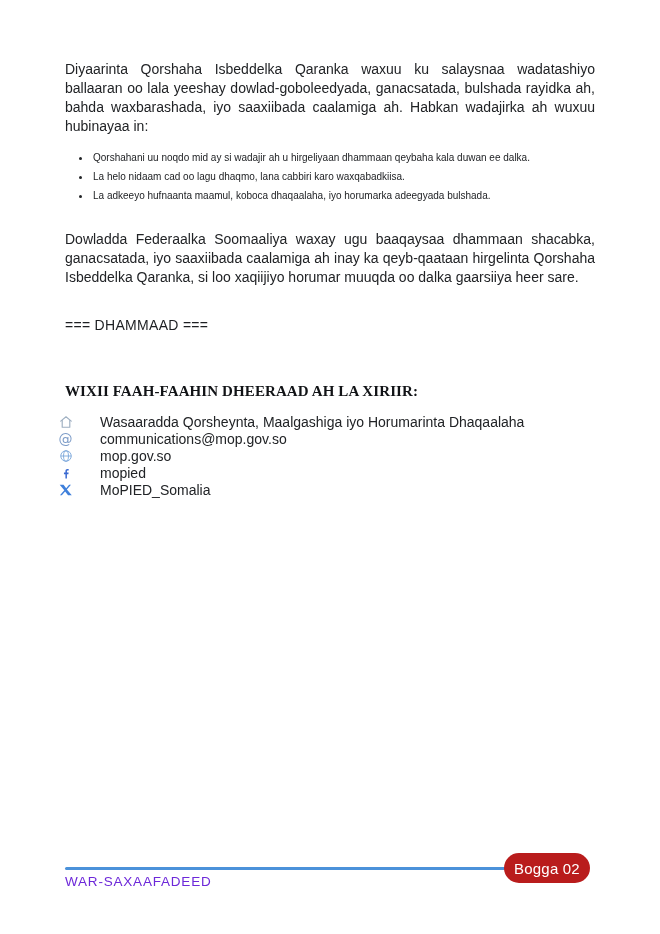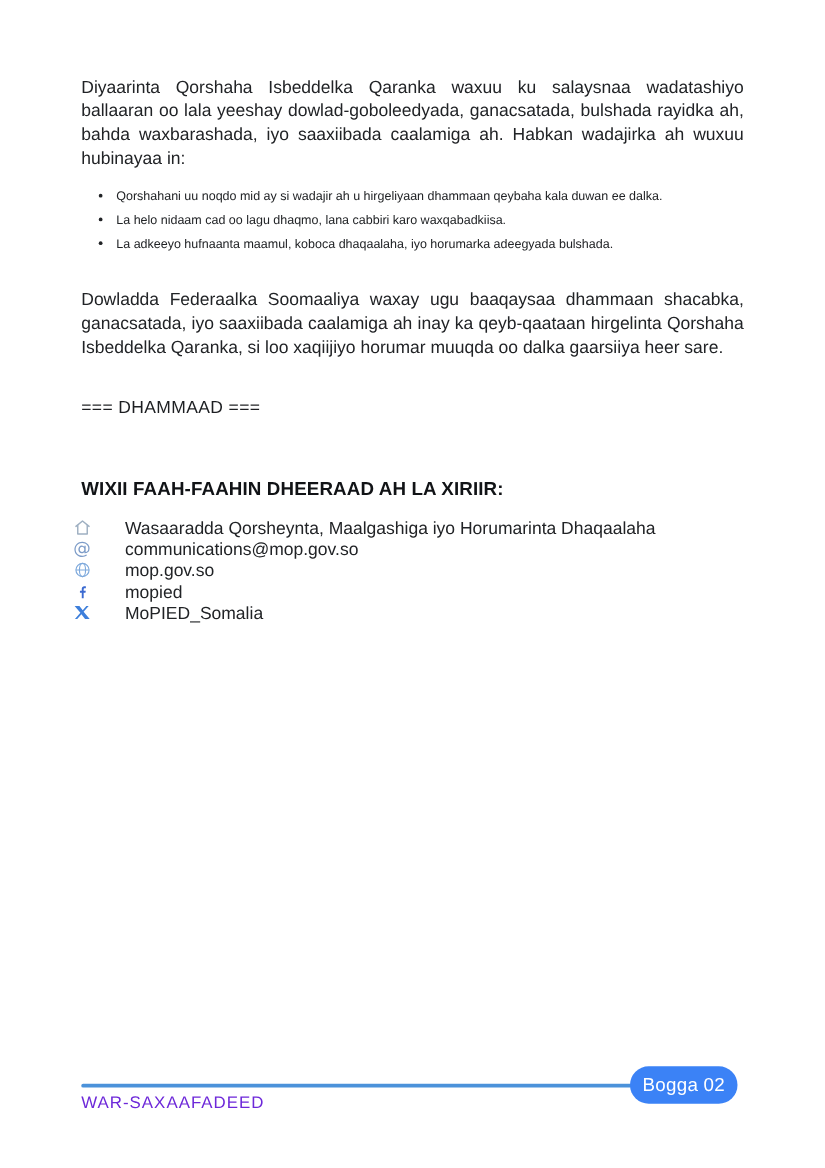--- a/index.html
+++ b/index.html
@@ -40,20 +40,21 @@
     font-size:14px;
     letter-spacing:0.3px;
     color:#1d1f22;
   }
   .contact-heading{
     margin-top:50px;
     font-size:15px;
     font-weight:bold;
     color:#111316;
     letter-spacing:0.1px;
+    font-family:Liberation Serif, serif;
   }
   .contact-list{
     margin-top:13px;
     margin-left:-7px;
   }
   .contact-row{
     display:flex;
     align-items:center;
     height:17px;
     font-size:14px;
@@ -84,21 +85,21 @@
     border-radius:2px;
     background:#4b92da;
   }
   .page-badge{
     position:absolute;
     top:853px;
     right:70px;
     width:86px;
     height:30px;
     border-radius:15px;
-    background:#3b82f6;
+    background:#b91c1c;
     color:#ffffff;
     font-size:15px;
     display:flex;
     align-items:center;
     justify-content:center;
     letter-spacing:0.2px;
   }
   .footer-label{
     position:absolute;
     left:65px;

